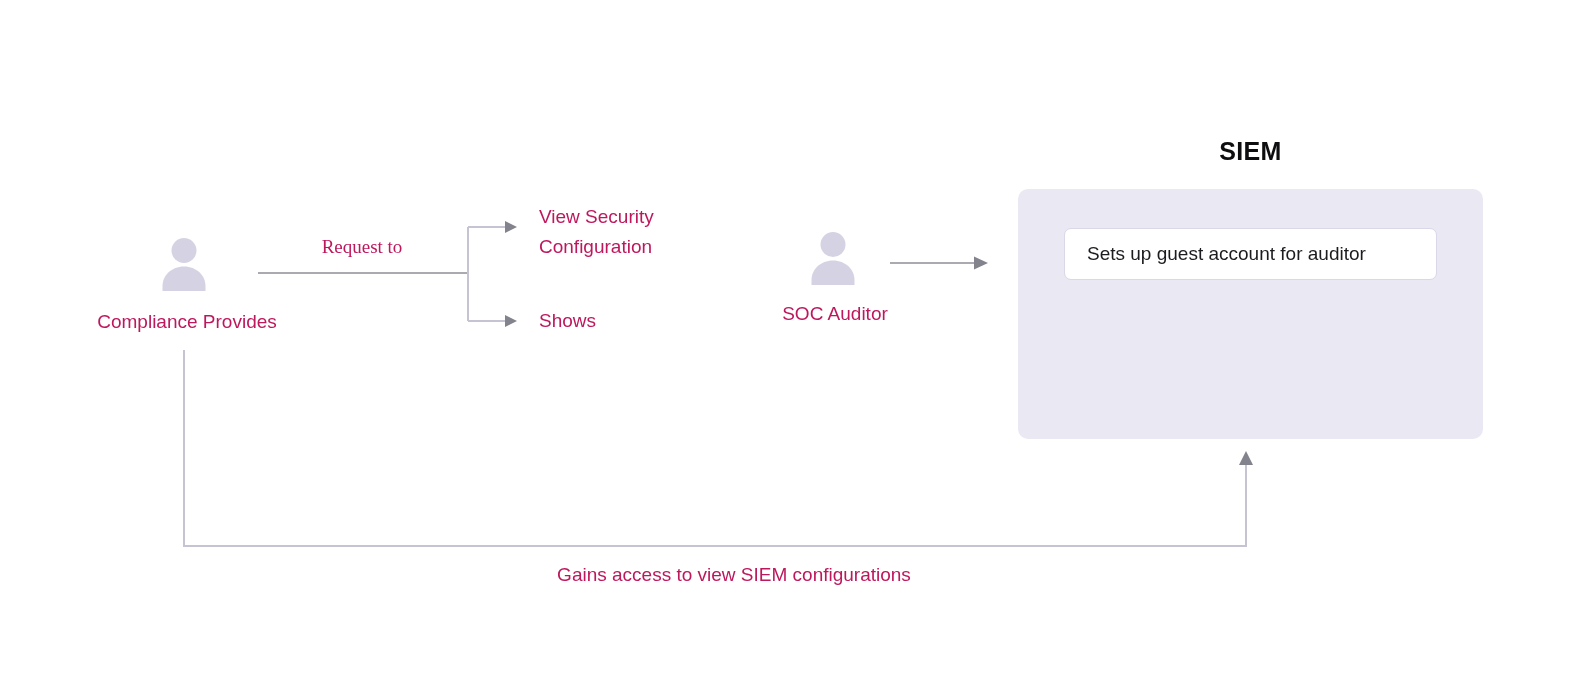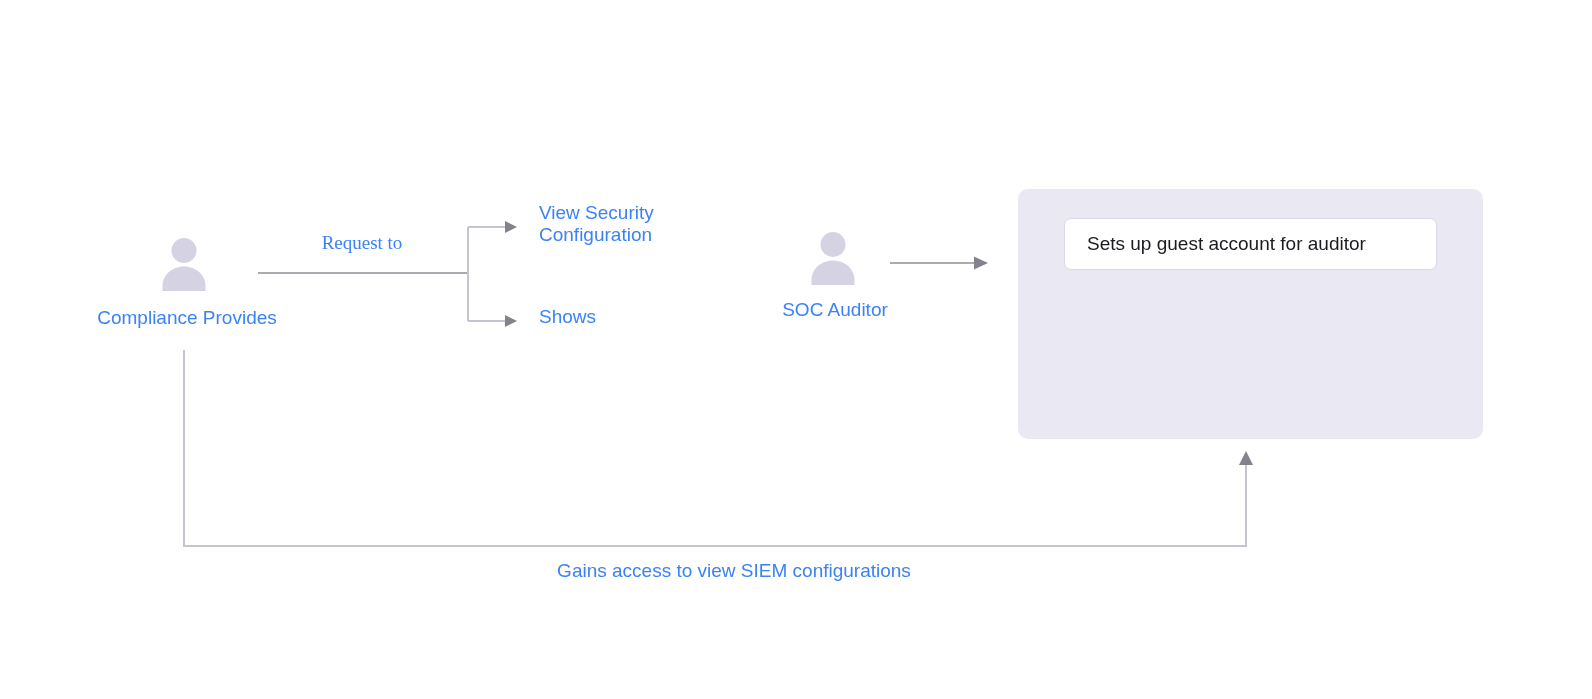--- a/index.html
+++ b/index.html
@@ -8,22 +8,22 @@
     width: 1592px;
     height: 699px;
     background: #ffffff;
     font-family: "Liberation Sans", sans-serif;
     color: #1c1c20;
     overflow: hidden;
   }
   .abs { position: absolute; }
   .lbl {
     font-size: 19px;
-    line-height: 22px;
-    color: #3b82f6;
+    line-height: 30px;
+    color: #be185d;
     white-space: pre-line;
   }
   .center { text-align: center; }
   .connectors {
     position: absolute;
     left: 0; top: 0;
     width: 1592px; height: 699px;
     pointer-events: none;
   }
   .l-dark  { fill: none; stroke-width: 1.5; }
@@ -31,21 +31,21 @@
   .siem-title {
     font-size: 25px;
     font-weight: 700;
     color: #0e0e10;
     letter-spacing: 0.3px;
   }
   .siem-box {
     background: #e9e8f3;
     border-radius: 10px;
     box-sizing: border-box;
-    padding: 29px 46px;
+    padding: 39px 46px;
     display: flex;
     flex-direction: column;
     gap: 5px;
   }
   .siem-card {
     height: 52px;
     box-sizing: border-box;
     background: #ffffff;
     border: 1px solid #d9d7e8;
     border-radius: 7px;
@@ -96,20 +96,21 @@
   <div class="abs" style="left:810px; top:231px;">
     <svg class="person-icon" width="46" height="54" viewBox="0 0 46 54" xmlns="http://www.w3.org/2000/svg">
       <g fill="#d5d3e3">
         <circle cx="23" cy="13.5" r="12.5"></circle>
         <path d="M23 29.5 C10.5 29.5 1.5 38.5 1.5 49 L1.5 54 L44.5 54 L44.5 49 C44.5 38.5 35.5 29.5 23 29.5 Z"></path>
       </g>
     </svg>
   </div>
   <div class="abs lbl center" style="left:765px; top:299px; width:140px;">SOC Auditor</div>
 
+  <div class="abs siem-title center" style="left:1018px; top:137px; width:465px;">SIEM</div>
 
   <div class="abs siem-box" style="left:1018px; top:189px; width:465px; height:250px;">
     <div class="siem-card">Sets up guest account for auditor</div>
   </div>
 
   <div class="abs lbl gains-lbl center" style="left:434px; top:560px; width:600px;">Gains access to view SIEM configurations</div>
 
 </div>
 
 </body></html>

